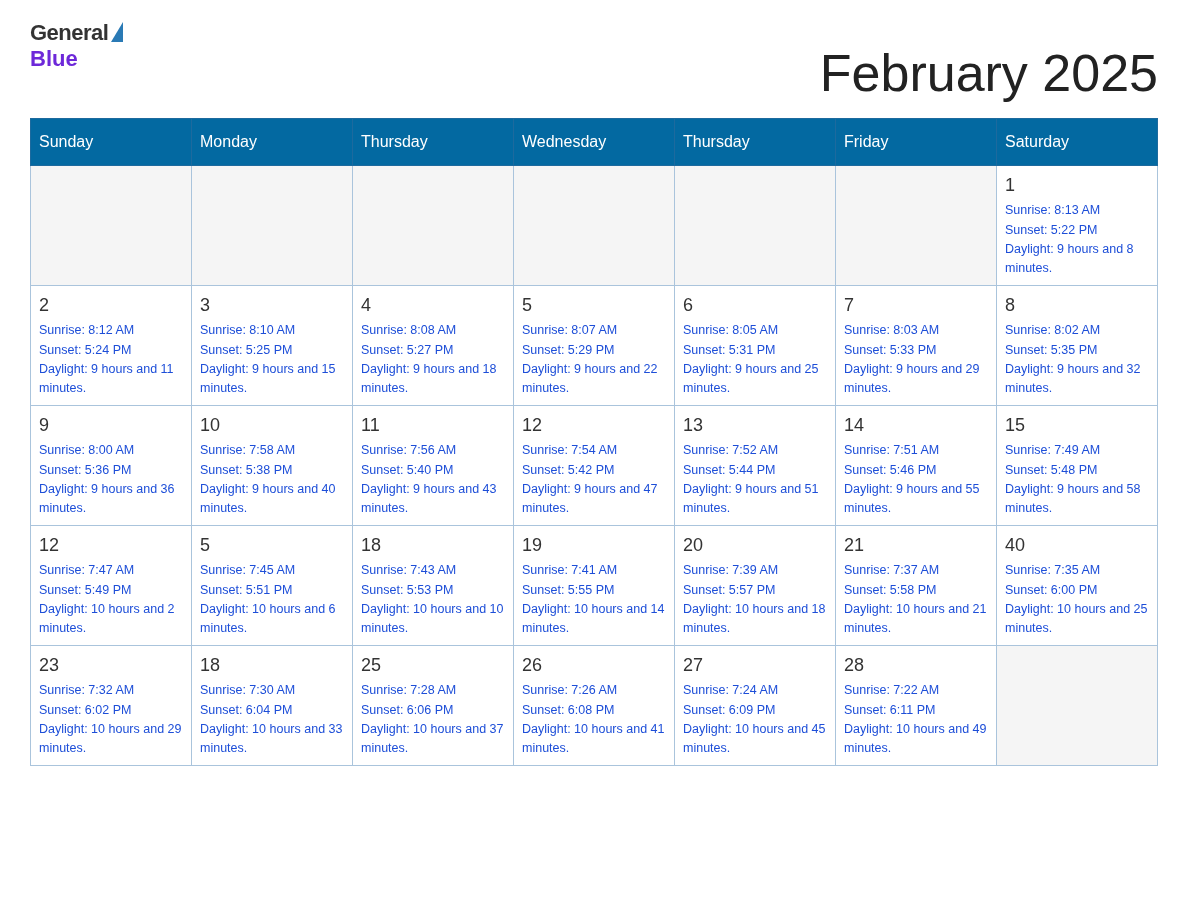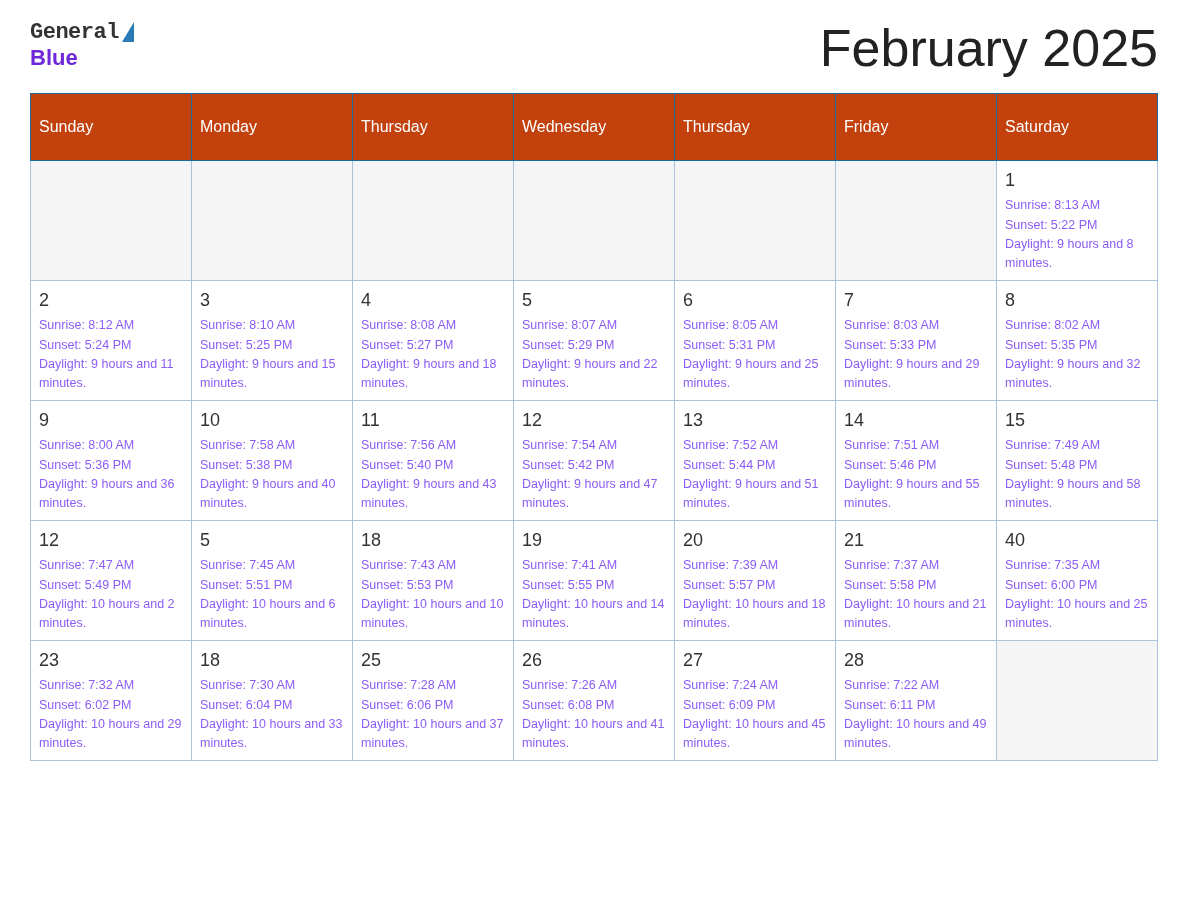--- a/index.html
+++ b/index.html
@@ -20,59 +20,59 @@
     .logo {
       display: flex;
       flex-direction: column;
       align-items: flex-start;
     }
     .logo-general {
       font-size: 22px;
       font-weight: bold;
       color: #333;
       letter-spacing: -0.5px;
-      font-family: Liberation Mono, monospace;
     }
     .logo-triangle {
       width: 0;
       height: 0;
       border-left: 12px solid transparent;
       border-right: 0px solid transparent;
       border-bottom: 20px solid #2a7ab5;
       margin-left: 3px;
       margin-bottom: 2px;
     }
     .logo-blue-text {
       font-size: 22px;
       font-weight: bold;
       color: #6d28d9;
     }
     .header-right {
       text-align: right;
+      margin-top: 25px;
     }
     .month-title {
       font-size: 52px;
       font-weight: normal;
       color: #222;
       line-height: 1.1;
     }
     .location {
       font-size: 20px;
       color: #555;
       margin-top: 4px;
     }
     .calendar {
       width: 100%;
       border-collapse: collapse;
       table-layout: fixed;
     }
     .calendar thead tr th {
-      background-color: #c2410c;
+      background-color: #0369a1;
       color: #fff;
-      padding: 24px 8px;
+      padding: 14px 8px;
       font-size: 16px;
       font-weight: normal;
       text-align: left;
       border: 1px solid #1d6a9e;
     }
     .calendar tbody tr td {
       border: 1px solid #aac4dc;
       vertical-align: top;
       padding: 6px 8px;
       height: 120px;
@@ -85,21 +85,21 @@
       background: #f5f5f5;
     }
     .day-number {
       font-size: 18px;
       color: #333;
       display: block;
       margin-bottom: 2px;
     }
     .day-info {
       font-size: 12.5px;
-      color: #8b5cf6;
+      color: #1d4ed8;
       line-height: 1.55;
     }
     .logo-row {
       display: flex;
       align-items: center;
     }
   </style>
 </head>
 <body>
 

